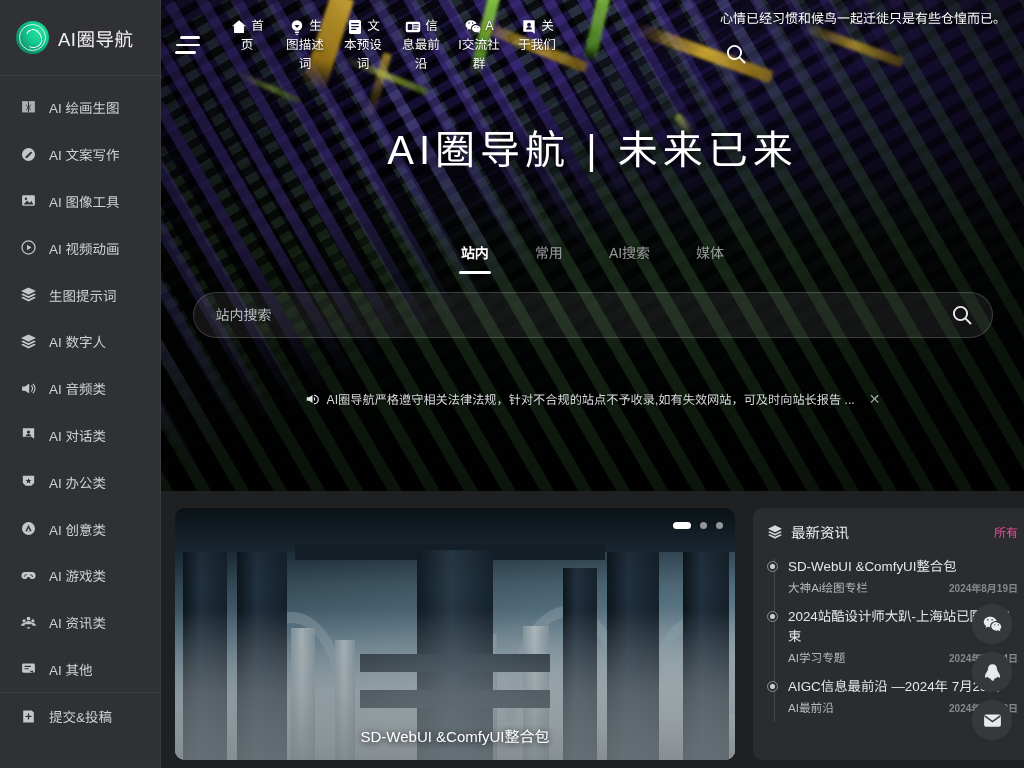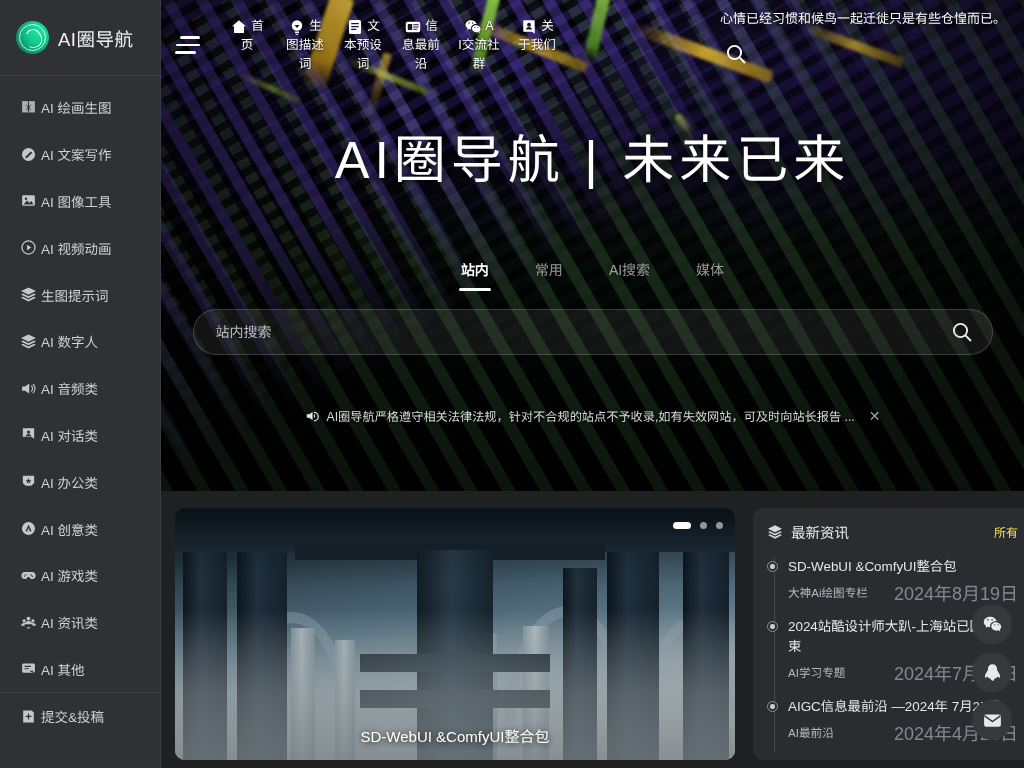--- a/index.html
+++ b/index.html
@@ -37,21 +37,21 @@
   .logo-mark::after{
     content:""; position:absolute; left:9px; top:8px; width:15px; height:17px;
     border:1.7px solid #ffffff; border-radius:50% 50% 50% 50%/ 60% 60% 40% 40%;
     border-left-color:transparent; transform:rotate(-14deg);
     box-shadow: 0 0 0 0 transparent;
   }
   .brand-name{ font-size:18.5px; color:#f1f2f3; letter-spacing:.5px; font-weight:400; }
 
   .nav-list{ flex:1 1 auto; padding-top:8px; overflow:hidden; }
   .nav-item{
-    height:46.8px; display:flex; align-items:center; gap:4px;
+    height:46.8px; display:flex; align-items:center; gap:12px;
     padding-left:20px; cursor:pointer; color:#cfd1d4; font-size:13.5px;
     user-select:none;
   }
   .nav-item .ico{
     width:17px;height:17px;flex:0 0 17px;
     display:flex;align-items:center;justify-content:center;
     color:#c6c8cb;
   }
   .nav-item .ico svg{ width:17px;height:17px;fill:#c4c6c9; display:block; }
   .nav-item.divided{ border-top:1px solid #3d3e42; }
@@ -158,21 +158,21 @@
     padding-right:4px;
   }
   .top-search{
     position:absolute; right:276px; top:42px; width:24px;height:24px; cursor:pointer;
   }
   .top-search svg{ width:24px;height:24px;stroke:#fff;fill:none;stroke-width:1.9; }
 
   
   .hero-content{ position:relative; z-index:2; padding-top:118px; text-align:center; }
   .hero-title{
-    font-size:52px; color:#fff; letter-spacing:5px; font-weight:400;
+    font-size:40px; color:#fff; letter-spacing:5px; font-weight:400;
     text-shadow:0 2px 10px rgba(0,0,0,.8);
   }
   .search-tabs{
     margin-top:66px; display:flex; justify-content:center; gap:46px;
   }
   .search-tab{
     position:relative; color:rgba(238,240,242,.62); font-size:14px; cursor:pointer;
     padding-bottom:12px; text-shadow:0 1px 4px rgba(0,0,0,.8);
   }
   .search-tab.active{ color:#ffffff; font-weight:600; }
@@ -261,37 +261,37 @@
 
   
   .news{
     width:279px; flex:0 0 279px; height:252px;
     background:#2b2c30; border-radius:10px; padding:13px 14px 0 14px;
     overflow:hidden; position:relative;
   }
   .news-head{ display:flex; align-items:center; gap:8px; padding-bottom:10px; }
   .news-head .nh-ico svg{ width:16px;height:16px;fill:#d7d9dc;display:block; }
   .news-title{ color:#e9ebed; font-size:14.5px; }
-  .news-all{ margin-left:auto; color:#fde047; font-size:12px; cursor:pointer; }
+  .news-all{ margin-left:auto; color:#ec4899; font-size:12px; cursor:pointer; }
   .news-list{ position:relative; padding-left:21px; }
   .news-list::before{
     content:""; position:absolute; left:7px; top:6px; bottom:0; width:1px; background:#44464a;
   }
   .news-item{ position:relative; padding:5px 0 7px; cursor:pointer; }
   .news-item .bullet{
     position:absolute; left:-21px; top:9px; width:11px; height:11px; border-radius:50%;
     border:1.5px solid #8d9095; background:#2b2c30;
   }
   .news-item .bullet::after{
     content:""; position:absolute; inset:2.4px; border-radius:50%; background:#c9ccd0;
   }
   .news-item .n-title{ color:#e4e6e9; font-size:13.4px; line-height:20px; }
   .news-meta{ display:flex; align-items:center; margin-top:2px;gap:19px; }
   .news-meta .n-cat{ color:#b5b8bc; font-size:11.6px; }
-  .news-meta .n-date{ margin-left:auto; color:#85888d; font-size:18px; }
+  .news-meta .n-date{ margin-left:auto; color:#85888d; font-size:10px;font-weight:bold; }
 
   
   .fabs{ position:absolute; right:12px; top:604px; z-index:20;
          display:flex; flex-direction:column; gap:8px; }
   .fab{
     width:40px;height:40px;border-radius:50%; background:#37383c; cursor:pointer;
     display:flex;align-items:center;justify-content:center;
   }
   .fab svg{ width:21px;height:21px;fill:#e7e9eb;display:block; }
 </style>

